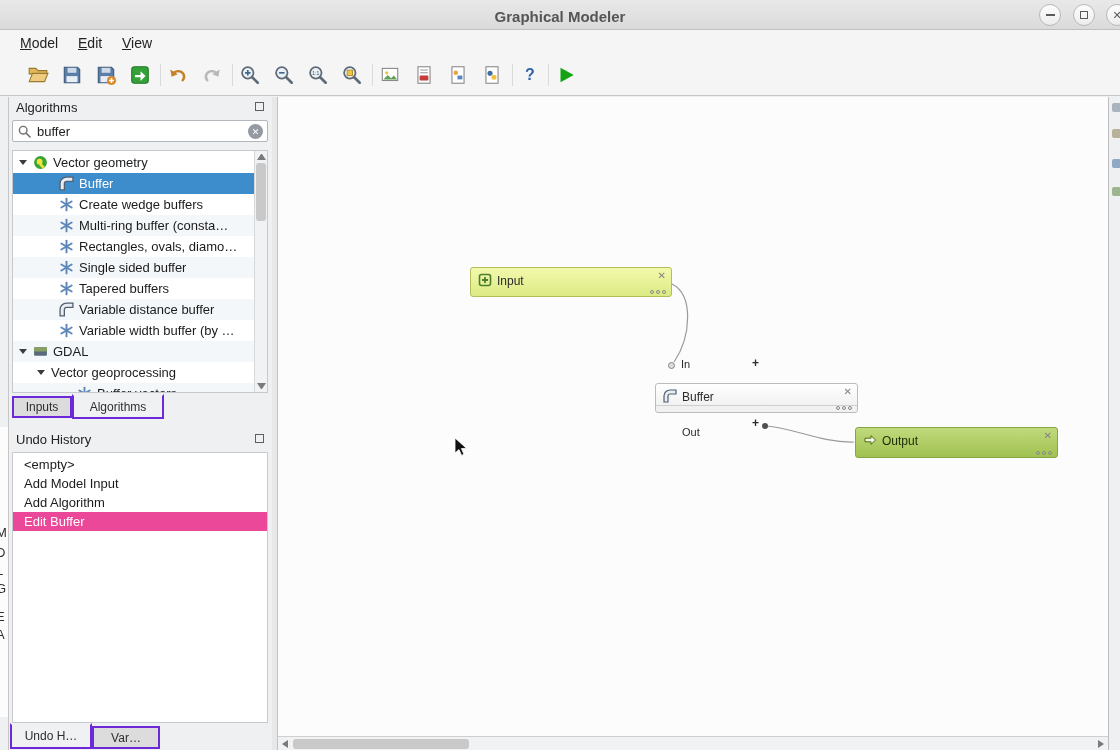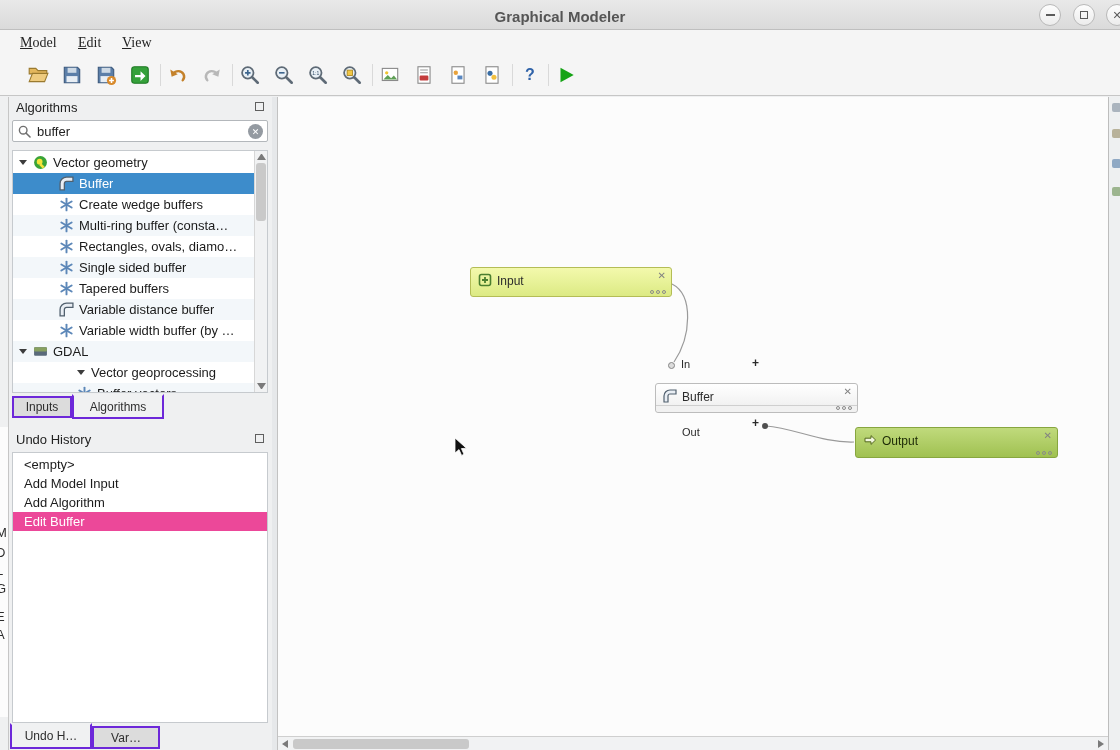--- a/index.html
+++ b/index.html
@@ -14,21 +14,21 @@
   .winbtn { position:absolute; top:4px; width:22px; height:22px; border-radius:50%;
     background:linear-gradient(#fdfdfd,#ececec); border:1px solid #b9b9b9;
     display:flex; align-items:center; justify-content:center; }
   .wb-min { left:1039px; } .wb-max { left:1073px; } .wb-close { left:1106px; }
   .glyph-min { width:9px; height:2px; background:#5a5a5a; display:block; }
   .glyph-max { width:8px; height:8px; border:1.5px solid #5a5a5a; display:block; }
   .glyph-close { font-size:11px; color:#5a5a5a; line-height:1; }
 
   
   .menubar { position:absolute; left:0; top:30px; width:1120px; height:27px; background:#f5f5f5; }
-  .menu-item { position:absolute; top:3px; height:21px; padding:2px 8px; font-size:14px; color:#232323;font-family:Liberation Serif, serif; }
+  .menu-item { position:absolute; top:3px; height:21px; padding:2px 8px; font-size:14px; color:#232323; }
   .menu-item .accel { text-decoration:underline; }
   .mi-0 { left:12px; } .mi-1 { left:70px; } .mi-2 { left:114px; }
 
   
   .toolbar { position:absolute; left:0; top:57px; width:1120px; height:39px;
     background:#f5f5f5; border-bottom:1px solid #c6c6c6; }
   .tb-btn { position:absolute; top:4px; width:28px; height:28px; border-radius:3px;
     display:flex; align-items:center; justify-content:center; }
   .tb-btn svg { width:22px; height:22px; }
   .tb-sep { position:absolute; top:7px; width:1px; height:22px; background:#d9d9d9; }
@@ -54,21 +54,21 @@
   .clear-btn { position:absolute; right:4px; top:3px; width:15px; height:15px; border-radius:50%;
     background:#949aa1; color:#fff; font-size:9px; display:flex; align-items:center; justify-content:center; }
 
   
   .tree { position:absolute; left:12px; top:150px; width:256px; height:243px;
     background:#fff; border:1px solid #c6cace; overflow:hidden; }
   .tree-rows { position:absolute; left:0; top:1px; width:243px; }
   .trow { height:21px; display:flex; align-items:center; font-size:13px; color:#1b1b1b; width:100%; }
   .tree-rows .trow:nth-child(even) { background:#f3f7fa; }
   .trow.sel { background:#3d8ccb !important; color:#fff; }
-  .lvl0 { padding-left:6px; } .lvl1g { padding-left:24px;margin-left:40px; } .lvl1 { padding-left:46px; } .lvl2 { padding-left:64px; }
+  .lvl0 { padding-left:6px; } .lvl1g { padding-left:24px; } .lvl1 { padding-left:46px; } .lvl2 { padding-left:64px; }
   .exp { width:0; height:0; border-left:4px solid transparent; border-right:4px solid transparent;
     border-top:5px solid #3c3c3c; margin-right:6px; flex:none; }
   .ticon { width:15px; height:15px; margin-right:5px; flex:none; display:inline-flex; }
   .ticon svg { width:15px; height:15px; }
   .tlabel { white-space:nowrap; overflow:hidden; }
   
   .vscroll { position:absolute; right:0; top:0; bottom:0; width:13px; background:#f1f2f3; border-left:1px solid #d7d7d7; }
   .vs-up, .vs-down { position:absolute; left:2px; width:9px; height:0; border-left:4.5px solid transparent; border-right:4.5px solid transparent; }
   .vs-up { top:3px; border-bottom:6px solid #7a7a7a; }
   .vs-down { bottom:3px; border-top:6px solid #7a7a7a; }

